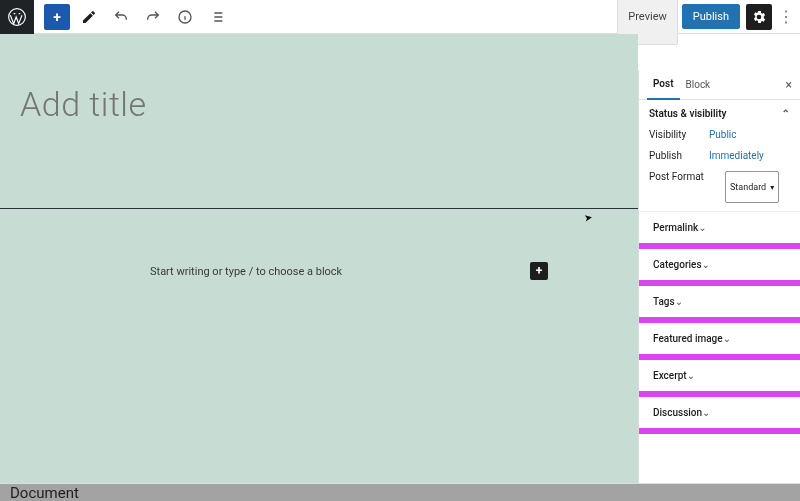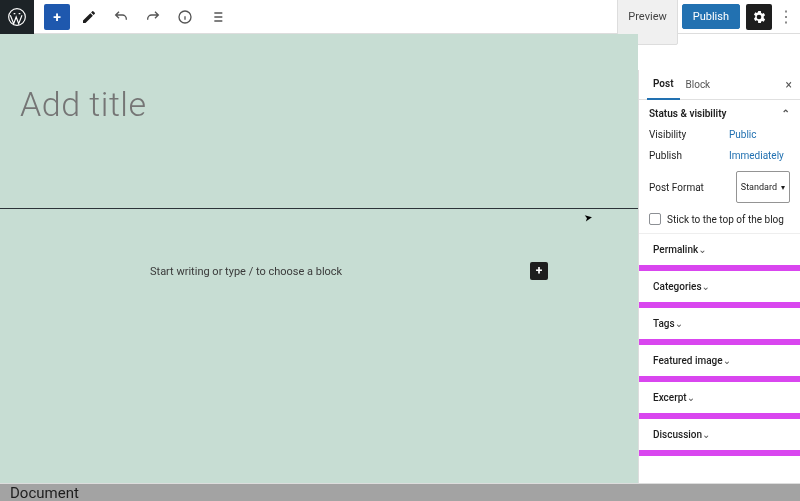--- a/index.html
+++ b/index.html
@@ -32,21 +32,21 @@
 
   
   .sidebar { width: 162px; border-left: 1px solid #ddd; background: #fff; font-size: 10px; color: #1e1e1e; display: flex; flex-direction: column; margin-top: 36px; }
   .tabs { display: flex; align-items: center; border-bottom: 1px solid #e0e0e0; height: 30px; padding: 0 8px; }
   .tab { padding: 0 6px; height: 30px; display: flex; align-items: center; color: #555; }
   .tab.active { border-bottom: 2px solid #2271b1; color: #1e1e1e; font-weight: 600; }
   .tabs .close { margin-left: auto; font-size: 12px; color: #555; }
   .panel { padding: 8px 10px; border-bottom: 1px solid #eee; }
   .panel-head { display: flex; align-items: center; justify-content: space-between; font-weight: 600; font-size: 10px; }
   .panel-head .caret { font-size: 10px; color: #555; }
-  .kv { display: flex; align-items: center; margin-top: 10px; gap: 20px; }
+  .kv { display: flex; align-items: flex-start; margin-top: 10px; }
   .kv .k { width: 60px; color: #1e1e1e; }
   .kv .v { color: #2271b1; }
   .kv .v.sel { display: flex; align-items: center; border: 1px solid #949494; padding: 10px 4px; border-radius: 2px; color: #1e1e1e; font-size: 9px; }
   .kv .v.sel .dd { margin-left: 4px; font-size: 8px; }
   .check-row { display: flex; align-items: center; margin-top: 10px; gap: 6px; }
   .check-row .box { width: 12px; height: 12px; border: 1px solid #8c8f94; border-radius: 2px; }
   .acc-row { display: flex; align-items: center; padding: 10px 14px; border-bottom: 6px solid #d946ef; font-weight: 500; font-size: 10px; }
   .acc-row .caret { font-size: 10px; color: #555; }
 
   
@@ -133,24 +133,20 @@
         <span class="k">Publish</span>
         <span class="v">Immediately</span>
       </div>
       <div class="kv">
         <span class="k" style="width:76px">Post Format</span>
         <span class="v sel">
           <span>Standard</span>
           <span class="dd">▾</span>
         </span>
       </div>
-      <div class="check-row">
-        <span class="box"></span>
-        <span>Stick to the top of the blog</span>
-      </div>
     </div>
 
     <div class="acc-row">
       <span>Permalink</span>
       <span class="caret">⌄</span>
     </div>
     <div class="acc-row">
       <span>Categories</span>
       <span class="caret">⌄</span>
     </div>

